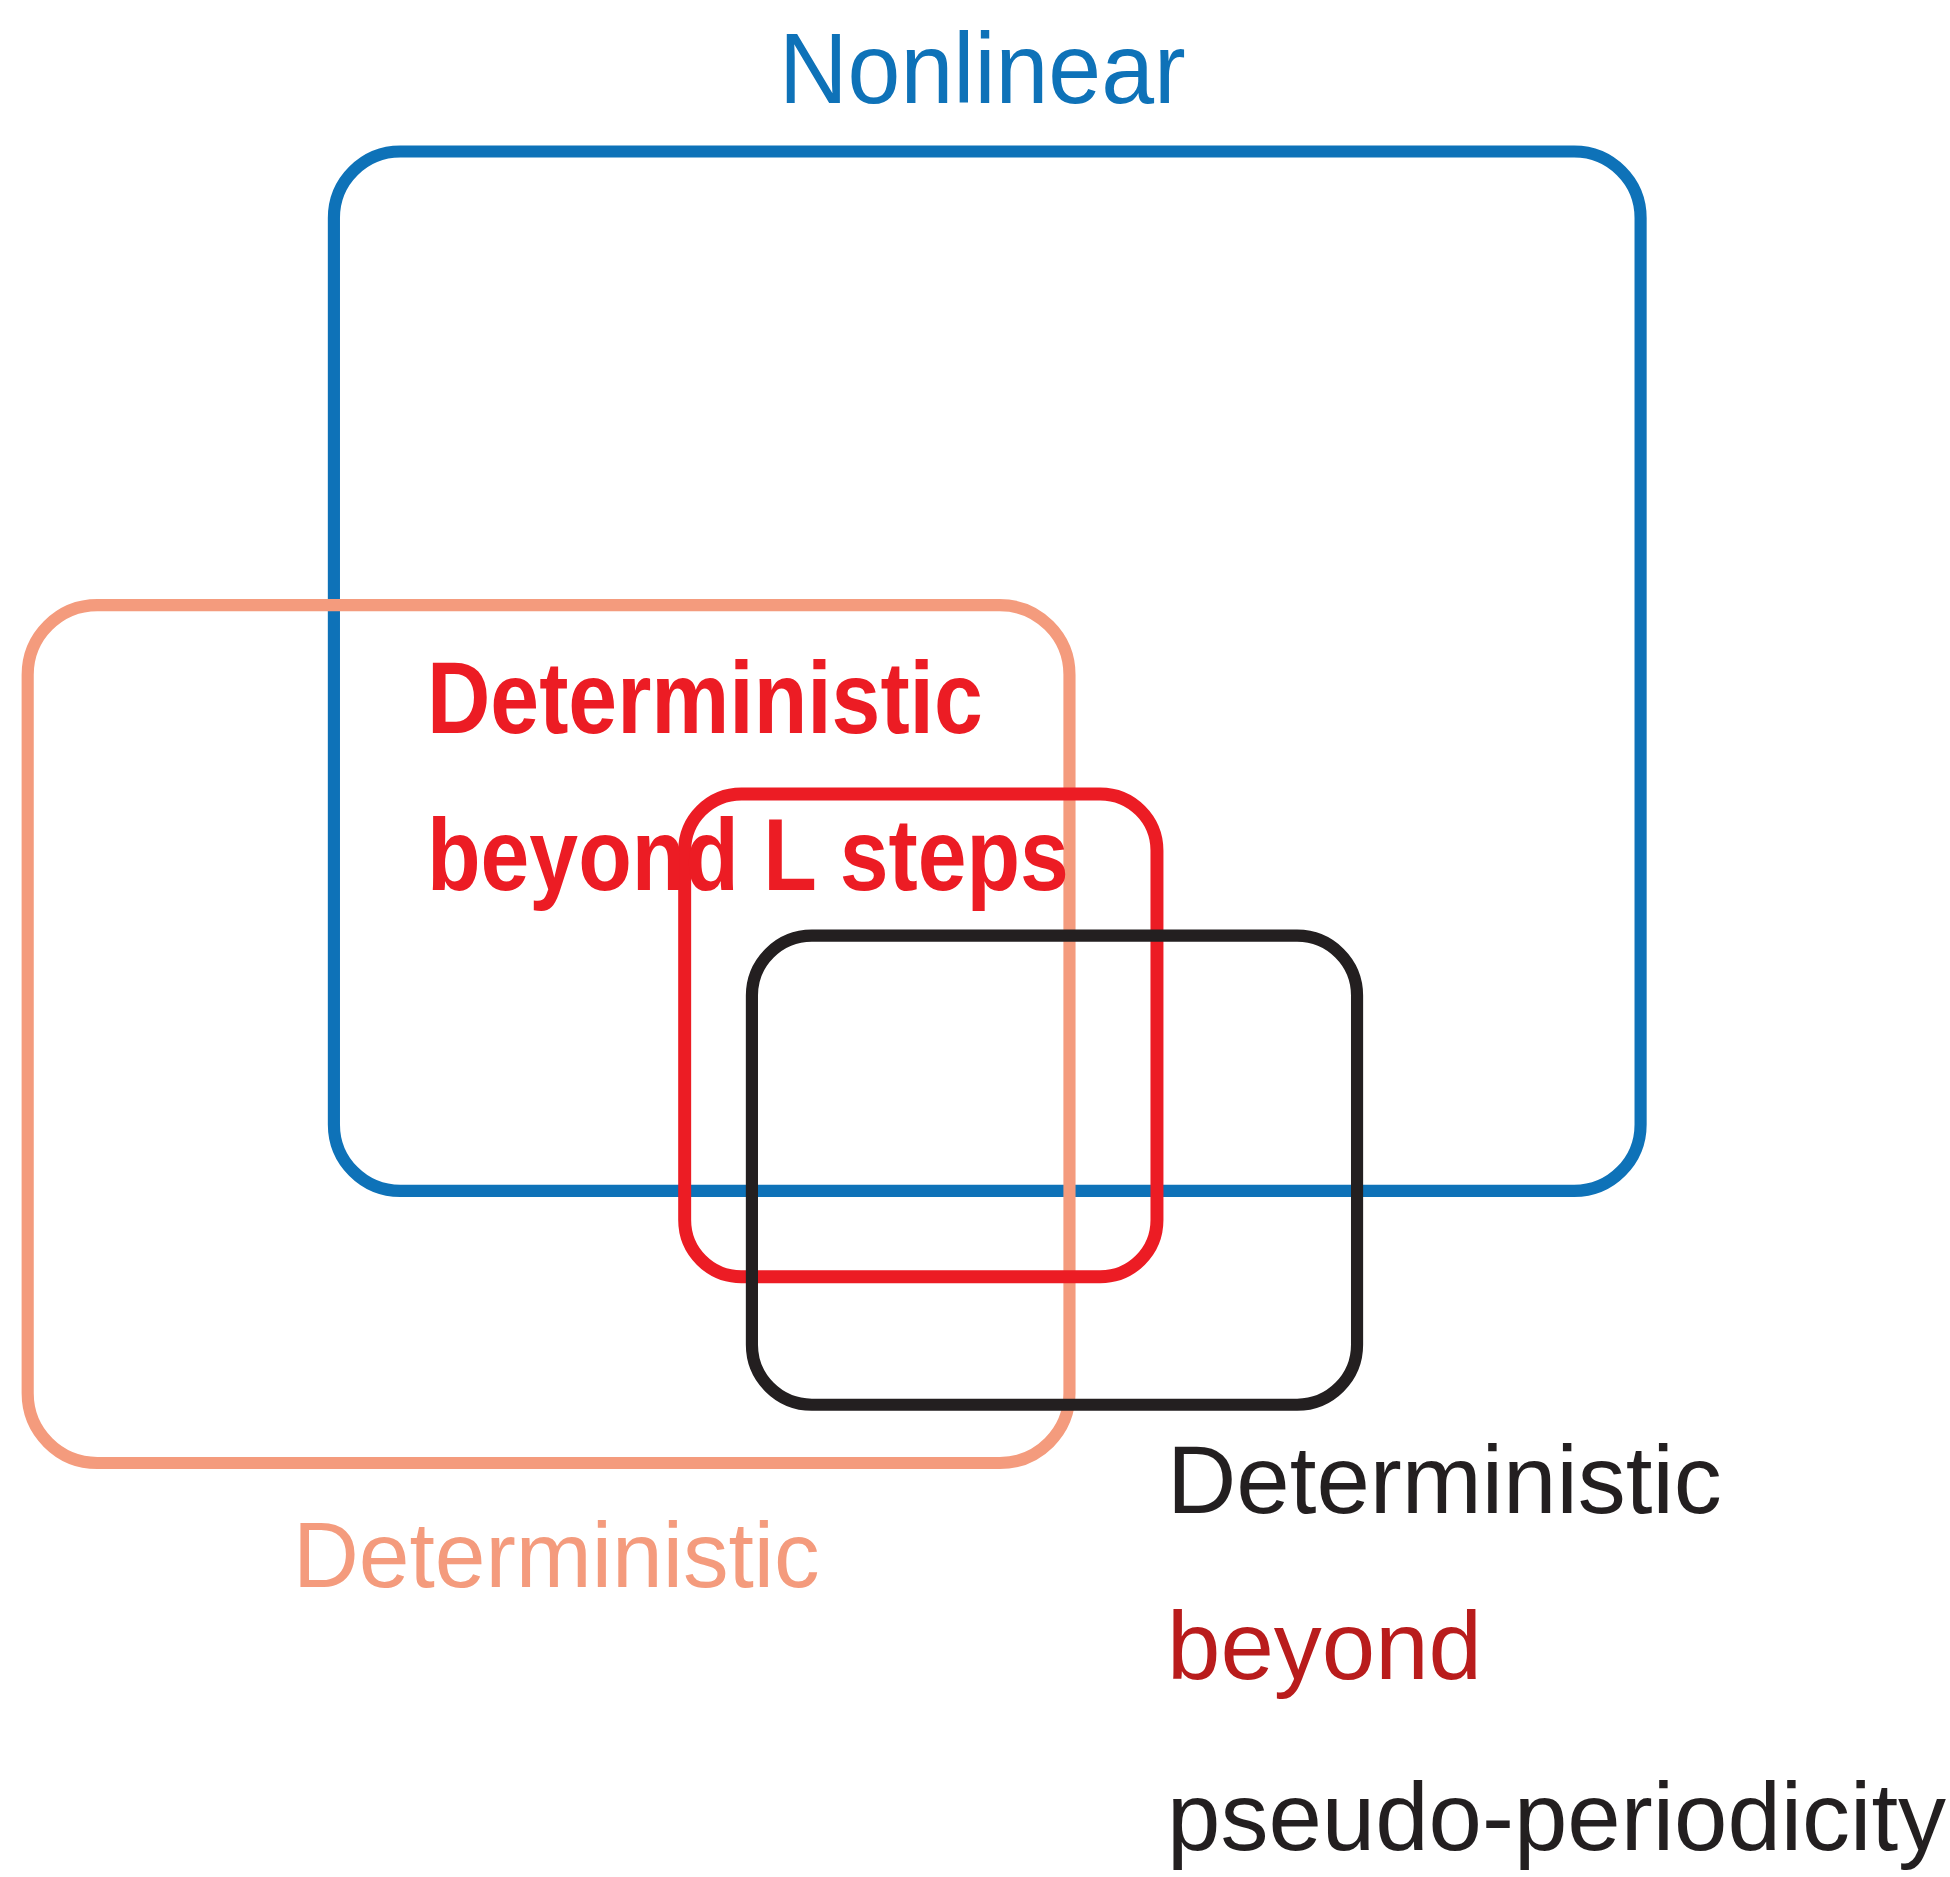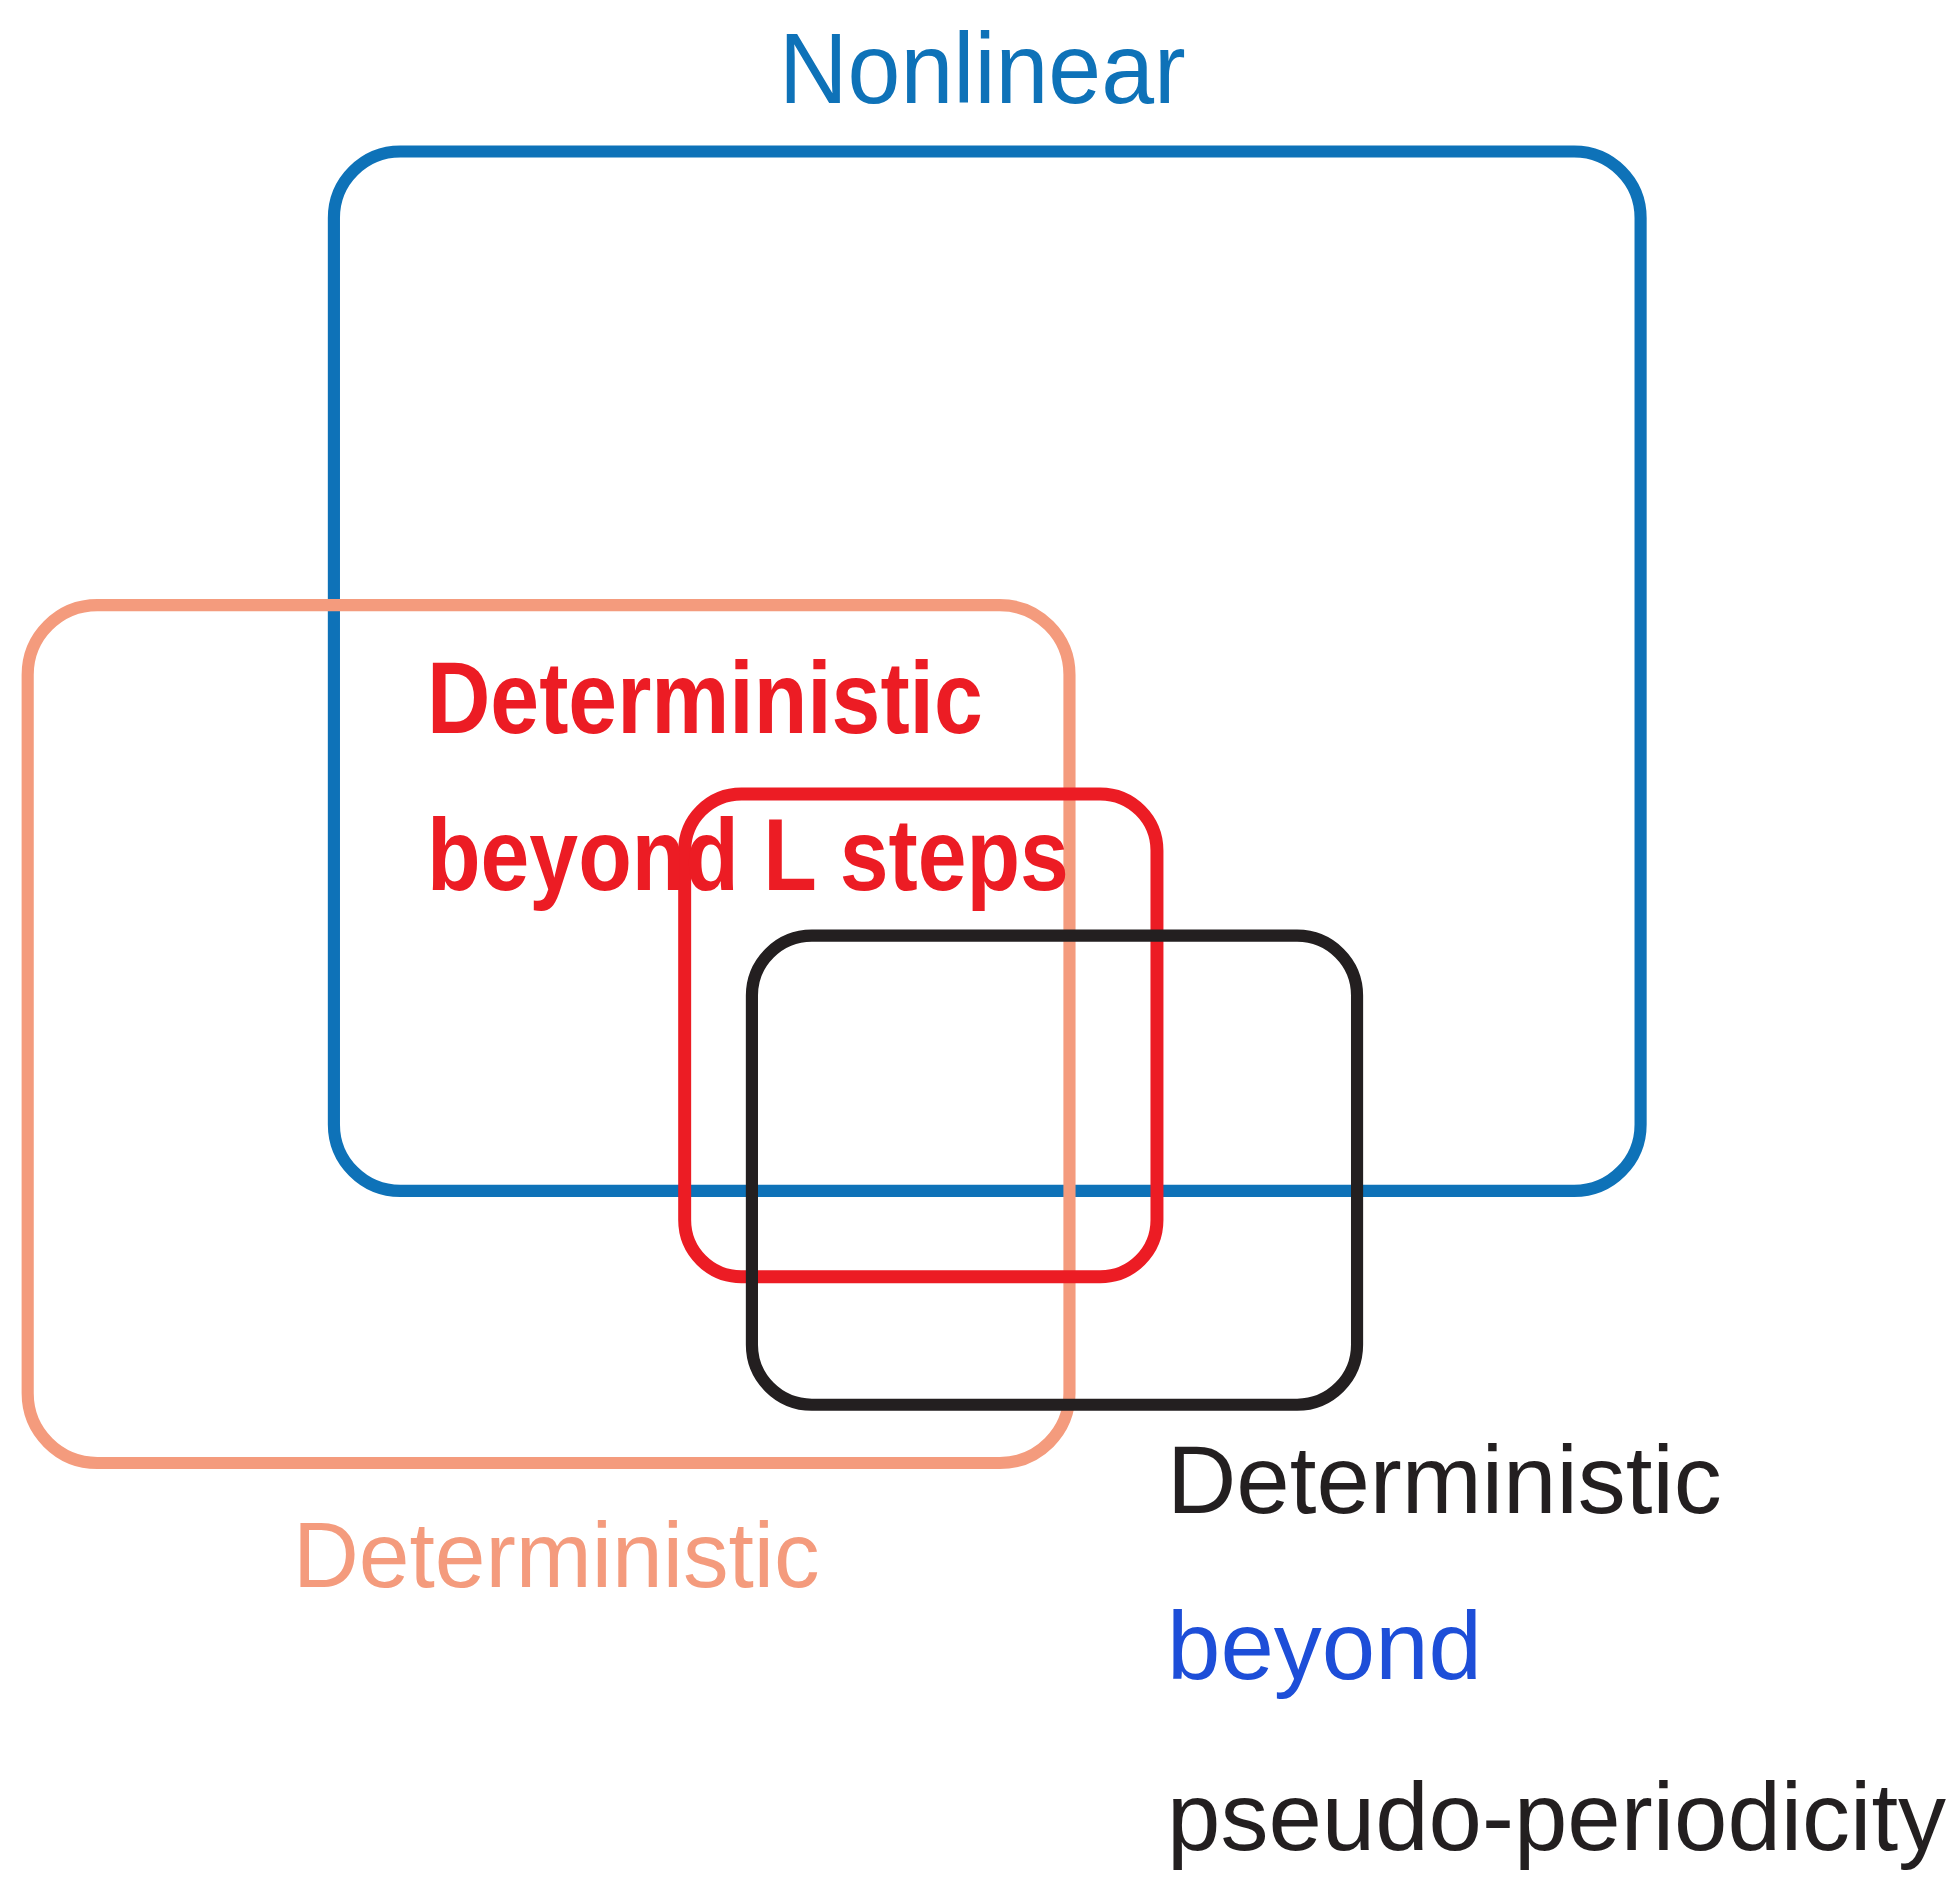--- a/index.html
+++ b/index.html
@@ -69,17 +69,17 @@
   </svg>
 
   <div class="lbl lbl-nonlinear" style="color: rgb(14, 114, 184);">Nonlinear</div>
 
   <div class="lbl lbl-red l1" style="color: rgb(236, 28, 36);">Deterministic</div>
   <div class="lbl lbl-red l2" style="color: rgb(236, 28, 36);">beyond L steps</div>
 
   <div class="lbl lbl-salmon" style="color: rgb(244, 155, 125);">Deterministic</div>
 
   <div class="lbl lbl-black l1" style="color: rgb(35, 31, 32);">Deterministic</div>
-  <div class="lbl lbl-black l2" style="color: #1d4ed8;">beyond</div>
+  <div class="lbl lbl-black l2" style="color: #b91c1c;">beyond</div>
   <div class="lbl lbl-black l3" style="color: rgb(35, 31, 32);">pseudo-periodicity</div>
 
 </div>
 
 
 </body></html>

